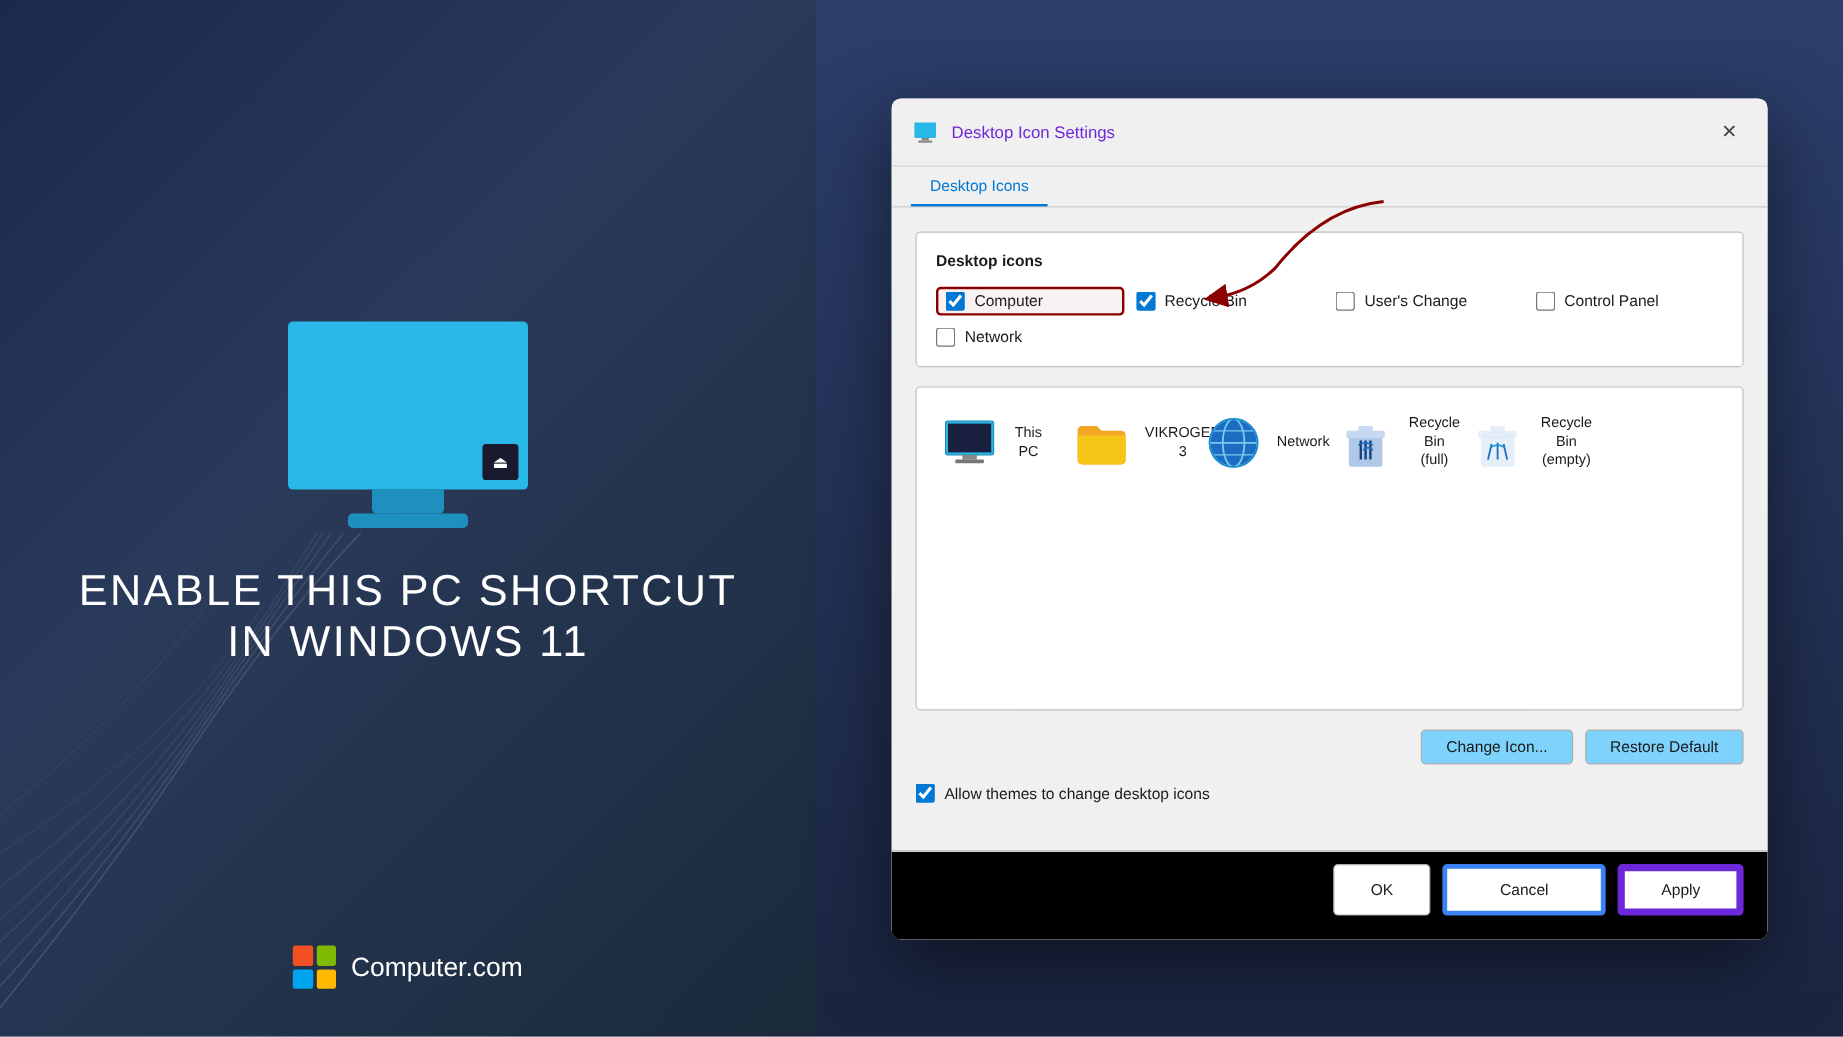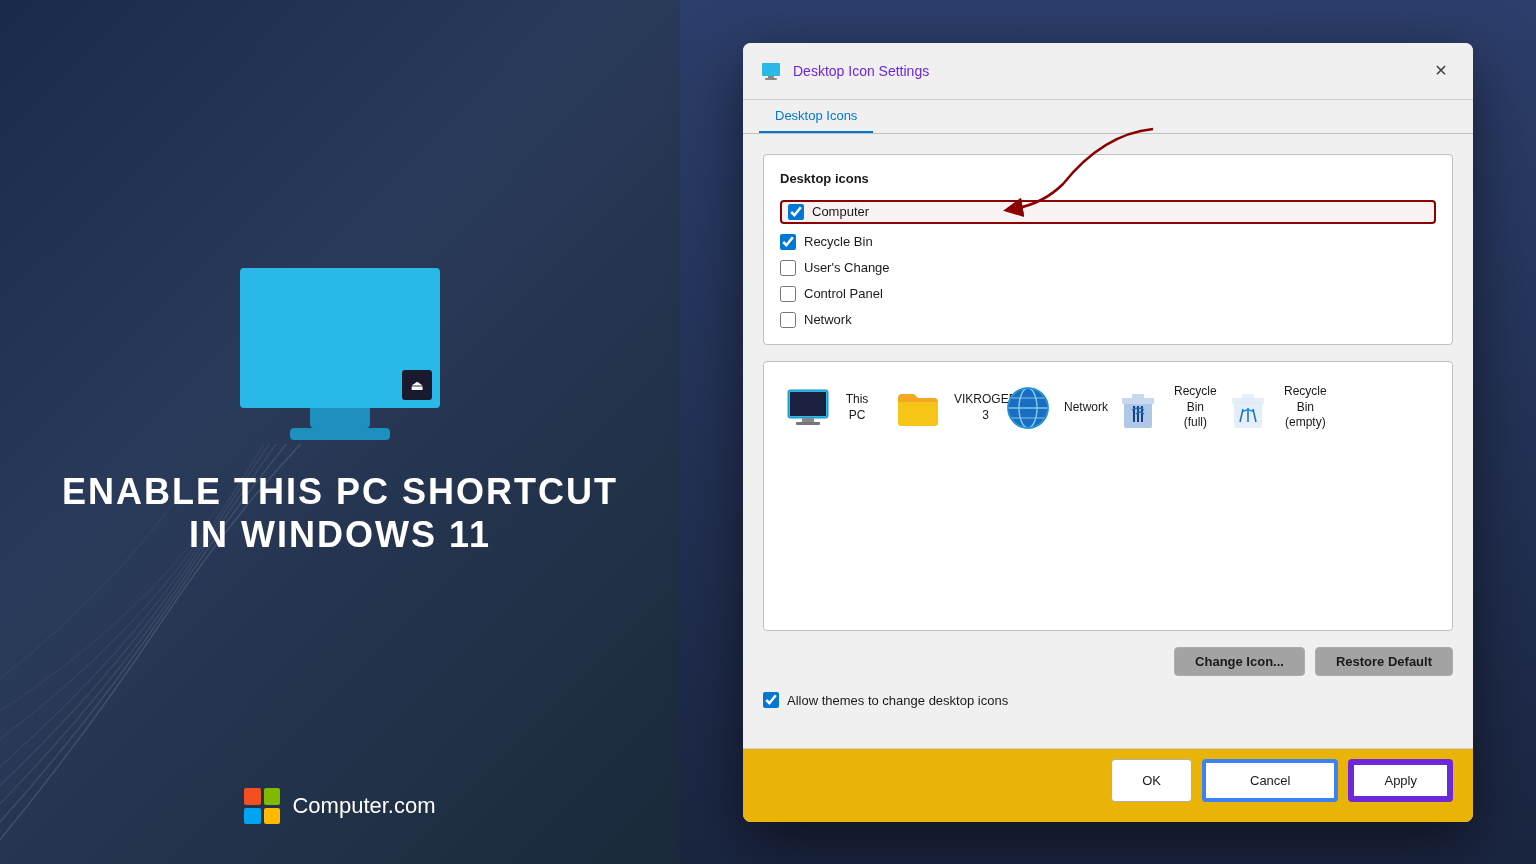--- a/index.html
+++ b/index.html
@@ -64,21 +64,21 @@
       display: flex;
       align-items: center;
       justify-content: center;
       color: white;
       font-size: 14px;
     }
 
     .main-text {
       color: white;
       font-size: 36px;
-      font-weight: 700;
+      font-weight: 400;
       text-align: center;
       letter-spacing: 2px;
       line-height: 1.2;
       margin-bottom: 40px;
       text-transform: uppercase;
     }
 
     .brand {
       display: flex;
       align-items: center;
@@ -201,21 +201,21 @@
 
     .section-title {
       font-size: 13px;
       font-weight: 600;
       color: #1a1a1a;
       margin-bottom: 14px;
     }
 
     .checkboxes-grid {
       display: grid;
-      grid-template-columns: 1fr;
+      grid-template-columns: 1fr 1fr 1fr 1fr;
       gap: 10px;
     }
 
     .checkbox-item {
       display: flex;
       align-items: center;
       gap: 8px;
       font-size: 13px;
       color: #1a1a1a;
     }
@@ -280,26 +280,25 @@
     .icon-buttons {
       display: flex;
       justify-content: flex-end;
       gap: 10px;
       margin-bottom: 16px;
     }
 
     .btn-secondary {
       padding: 6px 20px;
       font-size: 13px;
-      background: #a3a3a3;
+      background: #7dd3fc;
       border: 1px solid #adadad;
       border-radius: 4px;
       cursor: pointer;
       color: #1a1a1a;
-      font-weight: bold;
     }
 
     
     .themes-checkbox {
       display: flex;
       align-items: flex-end;
       gap: 8px;
       font-size: 13px;
       color: #1a1a1a;
       margin-bottom: 20px;
@@ -311,21 +310,21 @@
       accent-color: #0078d4;
     }
 
     
     .dialog-footer {
       display: flex;
       justify-content: flex-end;
       gap: 10px;
       padding: 10px 20px 20px;
       border-top: 1px solid #d0d0d0;
-      background: #eab308;
+      background: #000000;
     }
 
     .btn-ok {
       padding: 8px 30px;
       font-size: 13px;
       background: white;
       border: 1px solid #adadad;
       border-radius: 4px;
       cursor: pointer;
       color: #1a1a1a;

